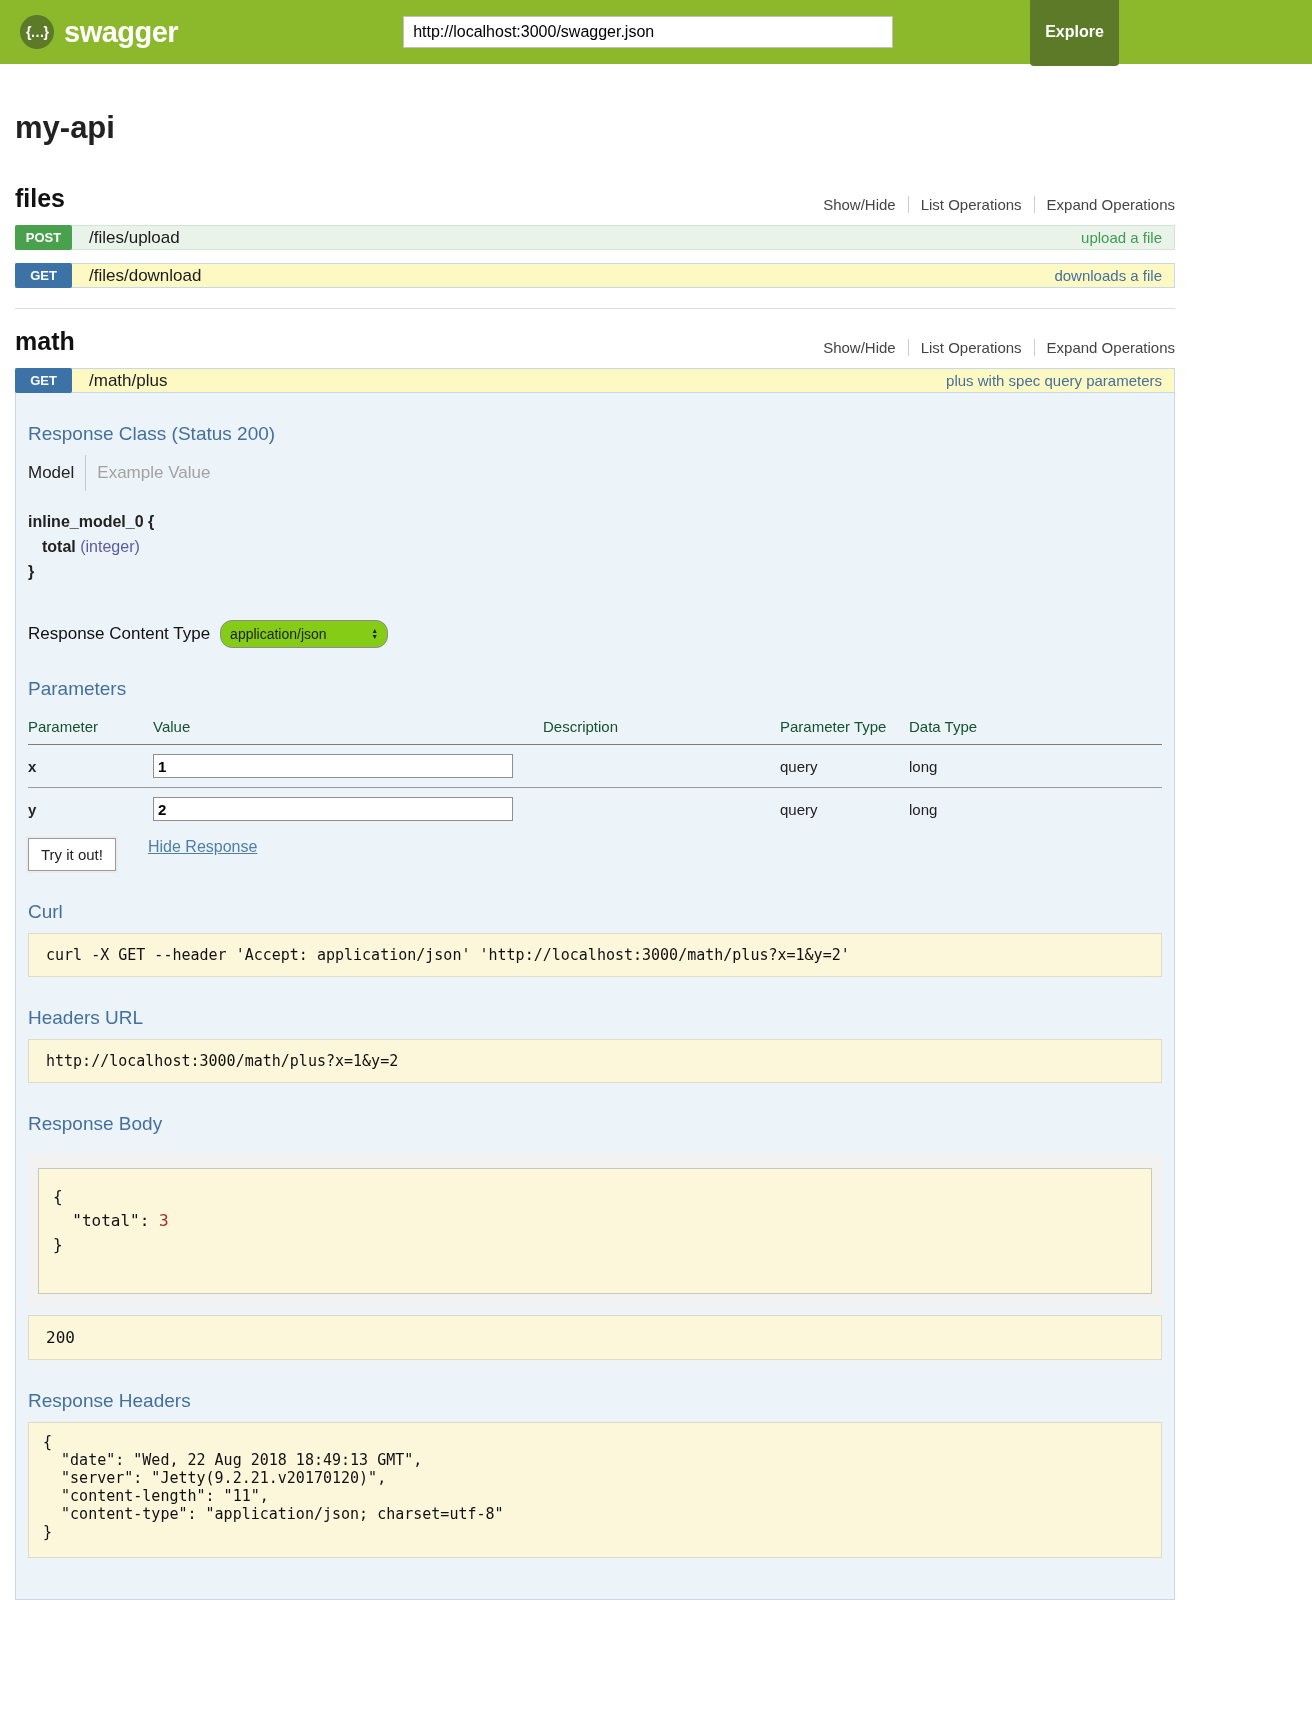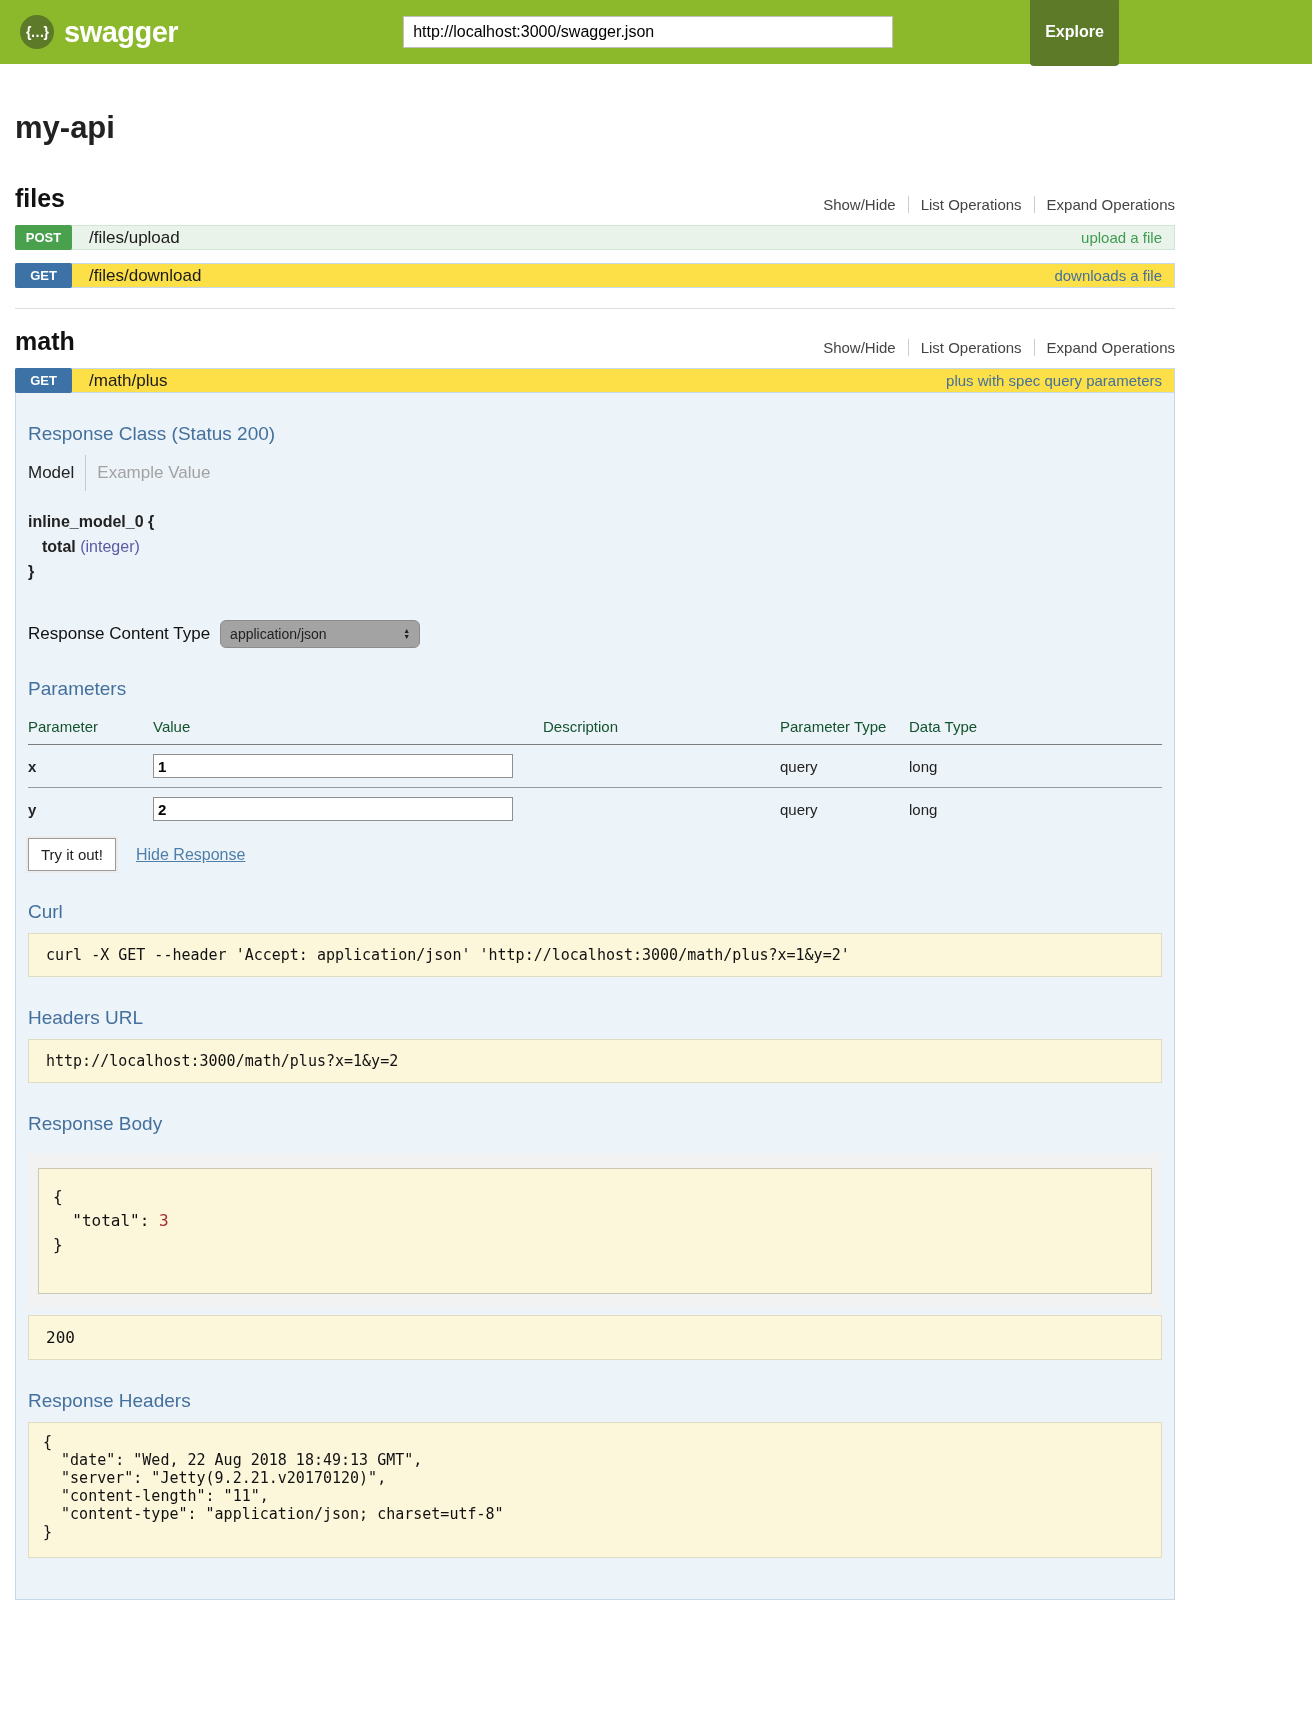--- a/index.html
+++ b/index.html
@@ -47,21 +47,21 @@
   .section-controls .ctl { padding: 0 12px; cursor: pointer; }
   .section-controls .ctl + .ctl { border-left: 1px solid #ccc; }
   .section-controls .ctl:last-child { padding-right: 0; }
   .section-divider { border: none; border-top: 1px solid #ddd; margin: 20px 0 18px; }
   
   .op-row {
     display: flex; align-items: stretch; height: 25px;
     border: 1px solid; margin-bottom: 13px;
   }
   .op-row.post { background: #e9f3ea; border-color: #d0e6d4; }
-  .op-row.get  { background: #fde047; border-color: #c6d8ea; }
+  .op-row.get  { background: #fef9c3; border-color: #c6d8ea; }
   .op-row.expanded { margin-bottom: 0; }
   .method-badge {
     width: 57px; margin: -1px; border-radius: 2px;
     display: flex; align-items: center; justify-content: center;
     color: #fff; font-weight: bold; font-size: 13px; cursor: pointer;
   }
   .post .method-badge { background: #49a14e; }
   .get  .method-badge { background: #3c72a6; }
   .op-path { font-size: 17px; margin-left: 18px; display: flex; align-items: center; color: #1c1c1c; cursor: pointer; text-decoration: none; text-align: right; }
   .op-summary { margin-left: auto; margin-right: 12px; display: flex; align-items: center; font-size: 15px; cursor: pointer; }
@@ -80,22 +80,22 @@
   .tab-divider { width: 1px; height: 36px; background: #c9c9c9; }
   .tab-example { font-size: 17px; color: #a3a3a3; padding-left: 11px; cursor: pointer; }
   .model-sig { margin-top: 18px; font-size: 16px; line-height: 25px; }
   .model-name, .model-close { font-weight: bold; }
   .model-prop { margin-left: 14px; }
   .prop-name { font-weight: bold; }
   .prop-type { color: #5b5ba5; }
   .content-type-row { display: flex; align-items: center; margin-top: 36px; }
   .ct-label { font-size: 17px; color: #111; }
   .ct-select {
-    margin-left: 10px; width: 200px; height: 28px;
-    border: 1px solid #8c8c8c; border-radius: 6px; background: #a3a3a3;
+    margin-left: 10px; width: 168px; height: 28px;
+    border: 1px solid #8c8c8c; border-radius: 12px; background: #84cc16;
     display: flex; align-items: center; justify-content: space-between;
     padding: 0 9px; font-size: 14px; cursor: pointer;
   }
   .ct-arrows { display: flex; flex-direction: column; font-size: 7px; line-height: 6px; color: #222; }
   
   .params-table { width: 100%; border-collapse: collapse; margin-top: 6px; }
   .params-table th {
     text-align: left; font-weight: normal; color: #14532d; font-size: 15px;
     padding: 8px 0 9px; border-bottom: 1px solid #7c7c7c;
   }
@@ -104,21 +104,21 @@
   .col-param { width: 125px; }
   .col-value { width: 390px; }
   .col-desc  { width: 237px; }
   .col-ptype { width: 129px; }
   .param-name { font-weight: bold; font-size: 16px; padding-left: 8px; }
   .param-input {
     width: 360px; height: 24px; border: 1px solid #8f8f8f;
     font-size: 15px; font-weight: bold; padding: 1px 4px;
     font-family: "Liberation Sans", sans-serif;
   }
-  .try-row { display: flex; align-items: center; gap: 20px; margin-top: 8px; }
+  .try-row { display: flex; align-items: flex-start; gap: 32px; margin-top: 8px; }
   .try-btn {
     background: #fff; border: 1px solid #9a9a9a; box-shadow: 0 0 0 2px #ececec;
     padding: 7px 12px; font-size: 15px; color: #222; cursor: pointer;
     font-family: "Liberation Sans", sans-serif;
   }
   .hide-link { color: #4d7fa8; text-decoration: underline; font-size: 16px; cursor: pointer; }
   
   .code-box {
     background: #fcf6db; border: 1px solid #e0dcc2;
     padding: 12px 17px; margin-top: 6px;

